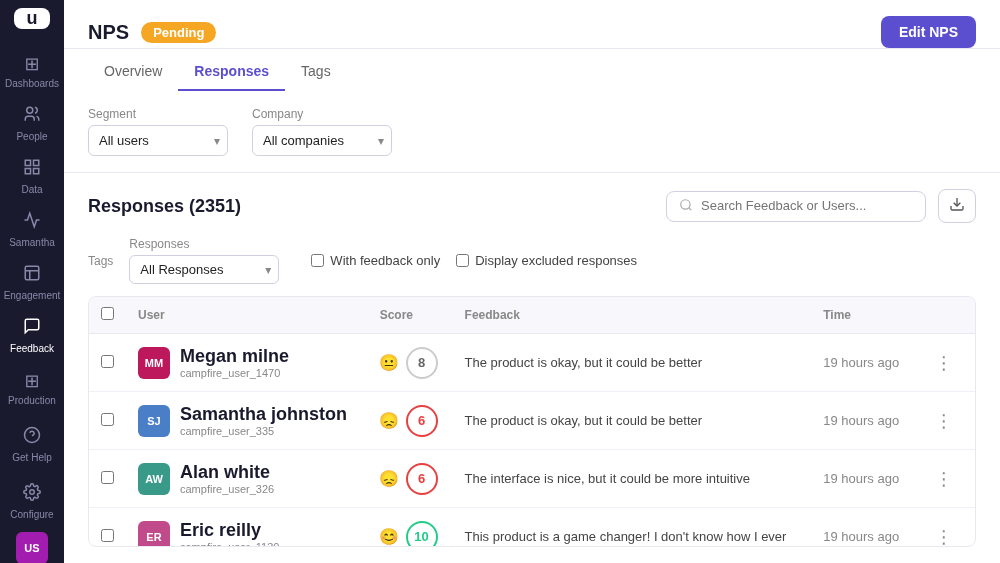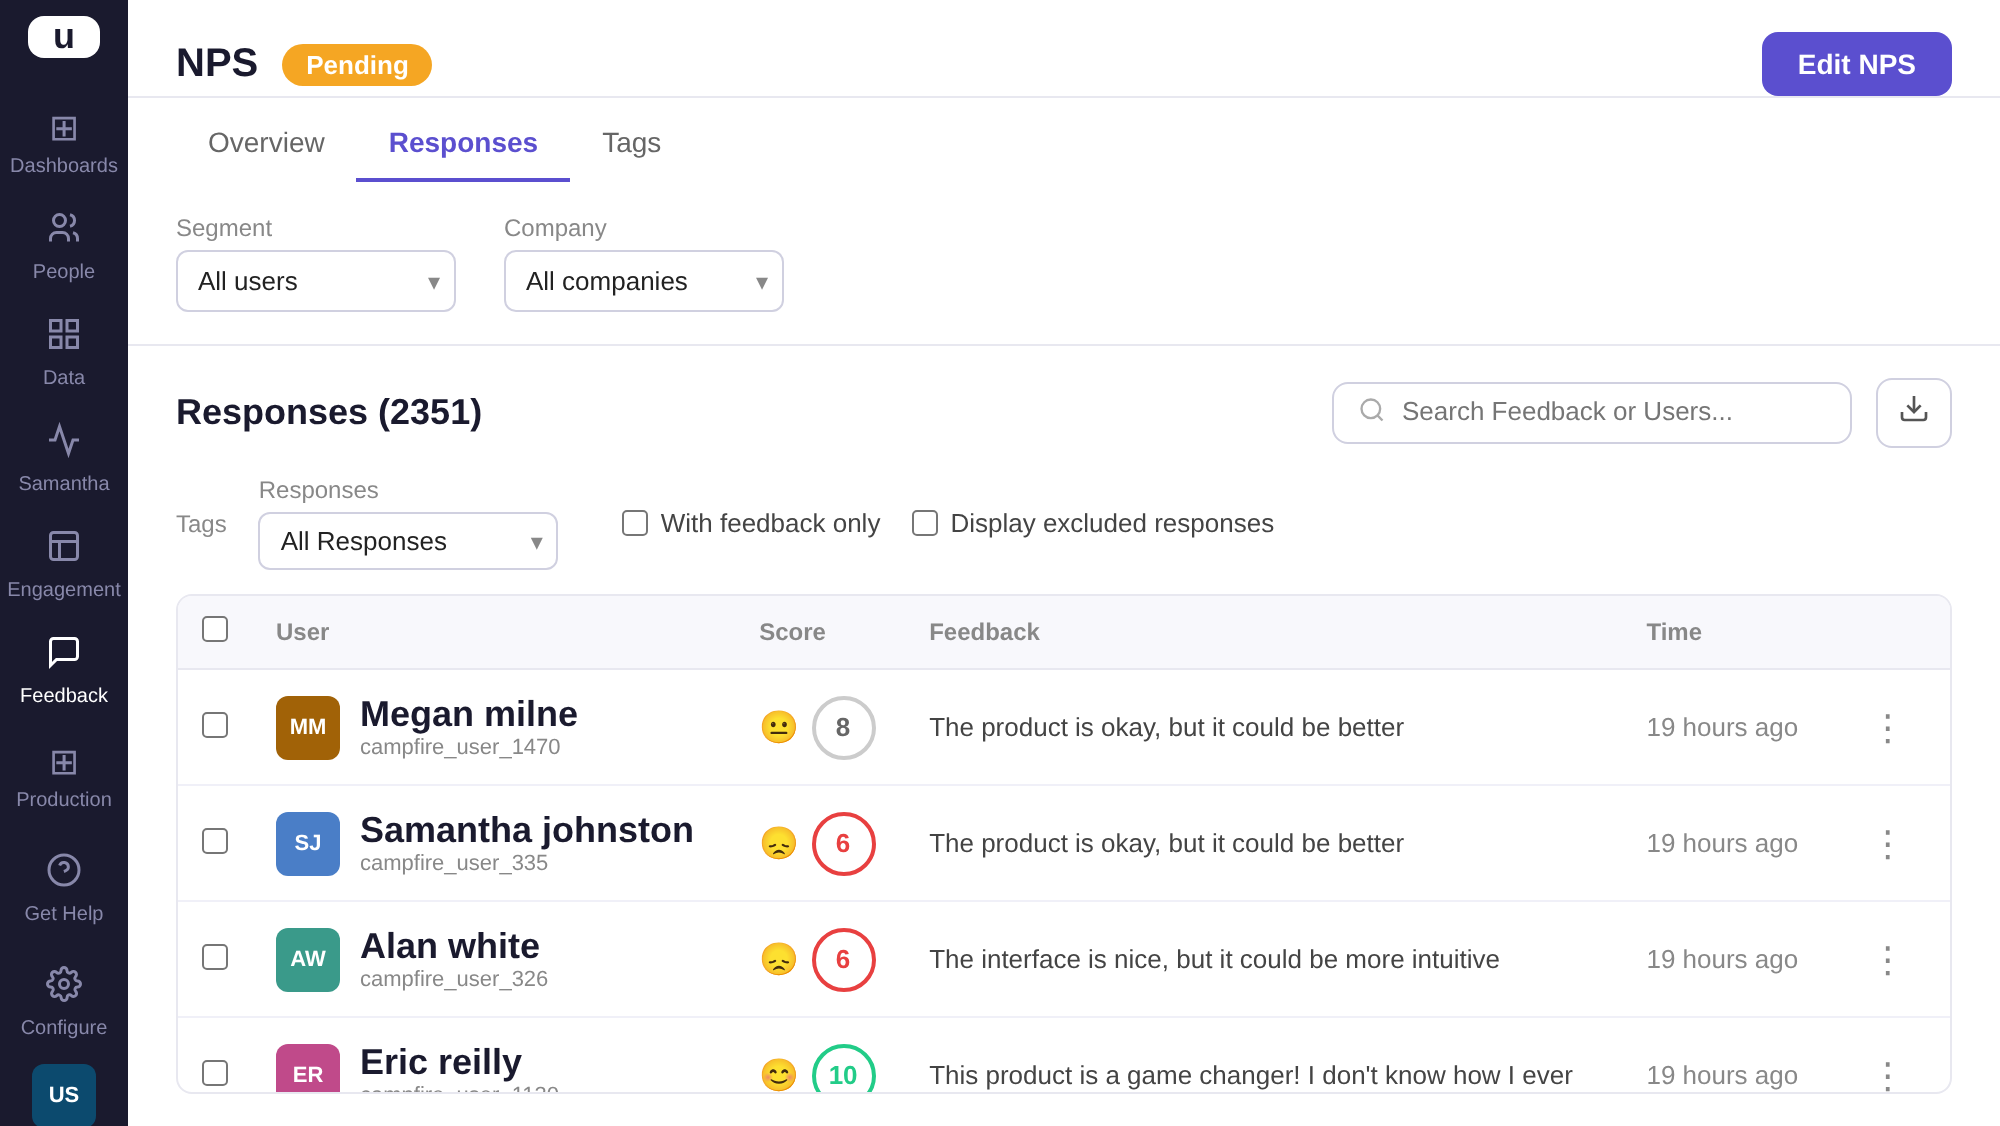--- a/index.html
+++ b/index.html
@@ -30,21 +30,21 @@
       cursor: pointer;
       font-size: 10px;
       gap: 3px;
     }
     .sidebar-item:hover, .sidebar-item.active { color: #ffffff; }
     .sidebar-item .icon { font-size: 18px; }
     .sidebar-spacer { flex: 1; }
     .sidebar-bottom { display: flex; flex-direction: column; align-items: center; gap: 4px; }
     .sidebar-avatar {
       width: 32px; height: 32px;
-      background: #0c4a6e;
+      background: #a21caf;
       border-radius: 6px;
       display: flex; align-items: center; justify-content: center;
       color: white; font-size: 11px; font-weight: 700;
       cursor: pointer;
     }
 
     
     .main {
       flex: 1;
       background: #ffffff;
@@ -457,21 +457,21 @@
             <th></th>
           </tr>
         </thead>
         <tbody id="table-body">
         <tr>
       <td>
         <input type="checkbox" style="">
       </td>
       <td>
         <div class="user-cell">
-          <div class="user-avatar" style="background:#a16207">MM</div>
+          <div class="user-avatar" style="background:#be185d">MM</div>
           <div>
             <div class="user-name">Megan milne</div>
             <div class="user-id">campfire_user_1470</div>
           </div>
         </div>
       </td>
       <td>
         <div class="score-cell">
           <span class="score-face">😐</span>
           <div class="score-badge score-neutral">8</div>

